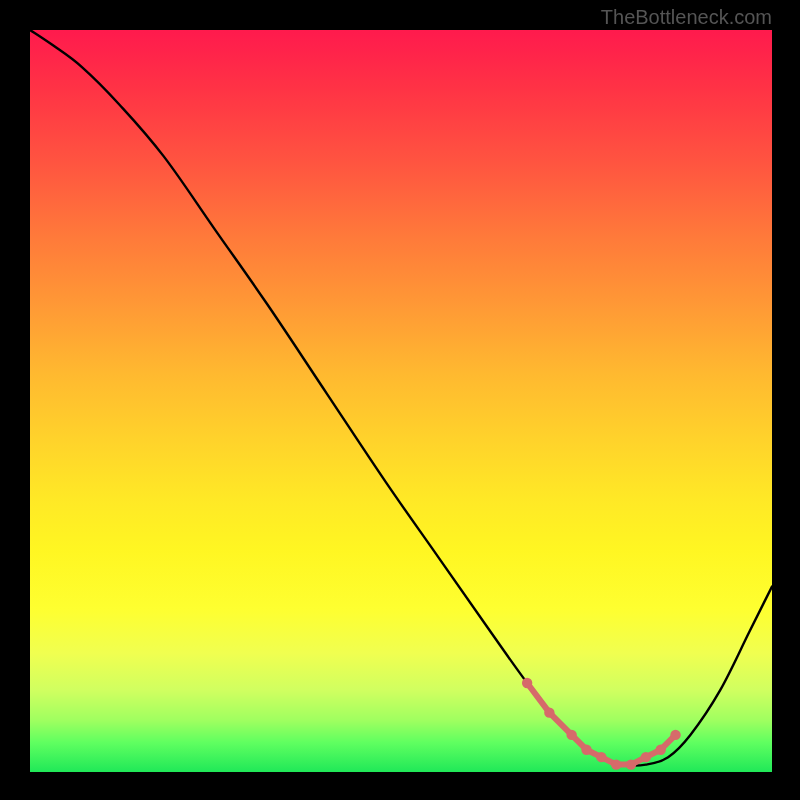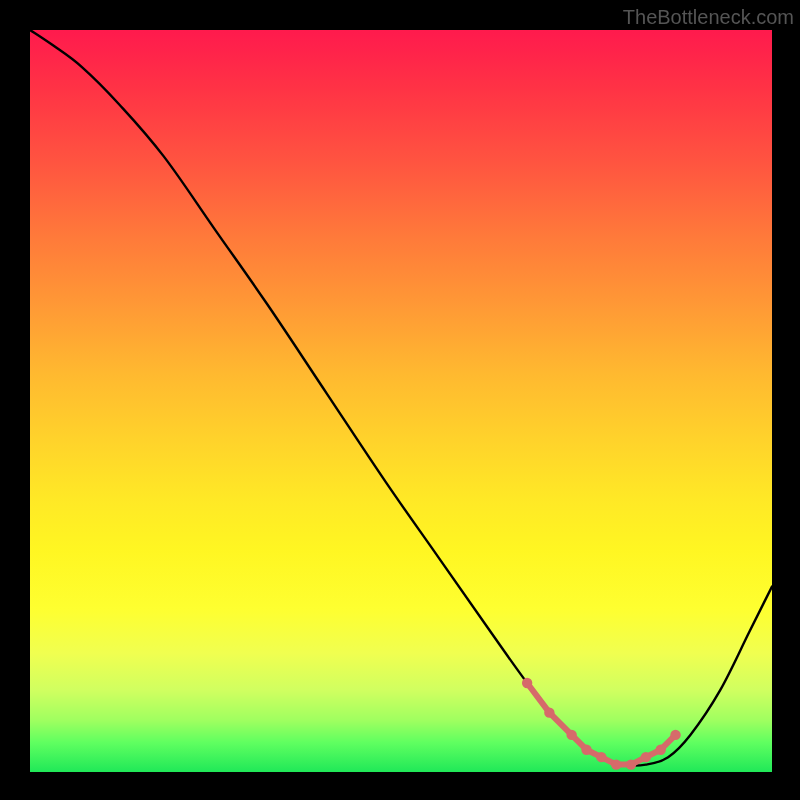--- a/index.html
+++ b/index.html
@@ -7,21 +7,21 @@
     padding: 0;
     background: #000;
     width: 800px;
     height: 800px;
     position: relative;
     font-family: Arial, sans-serif;
   }
   .watermark {
     position: absolute;
     top: 6px;
-    right: 6px;
+    right: 28px;
     color: #555;
     font-size: 20px;
     font-weight: 500;
     z-index: 10;
   }
   .chart-container {
     position: absolute;
     top: 30px;
     left: 30px;
     width: 742px;

